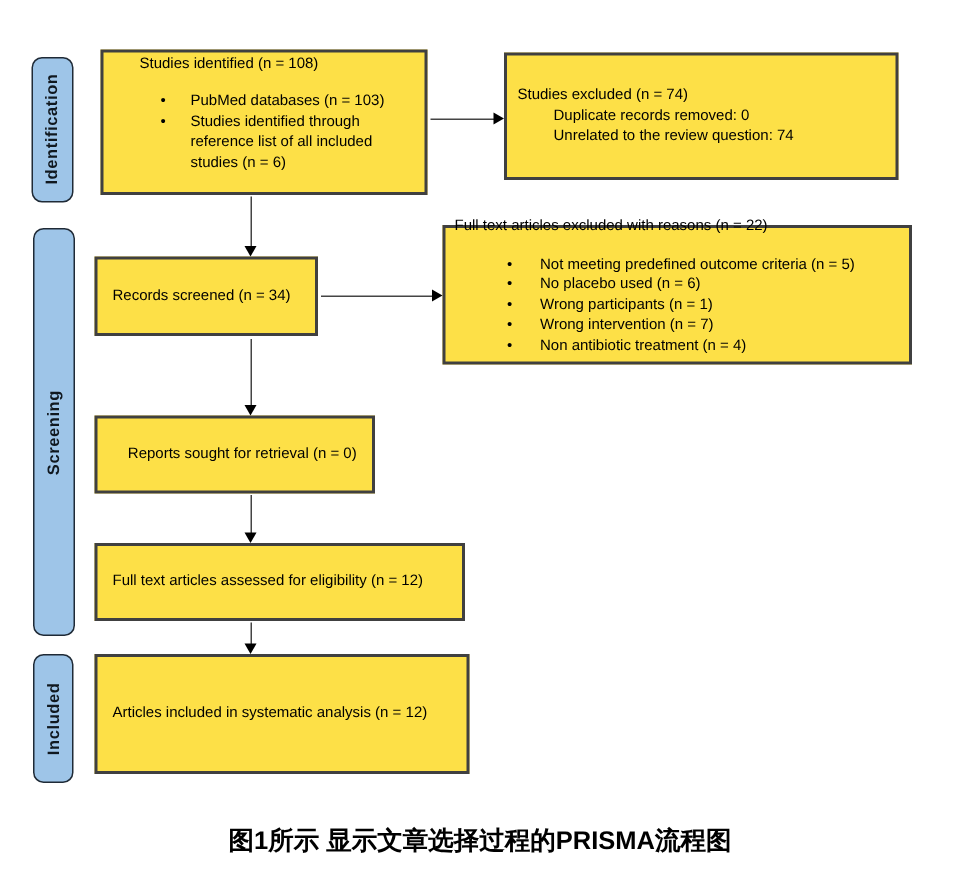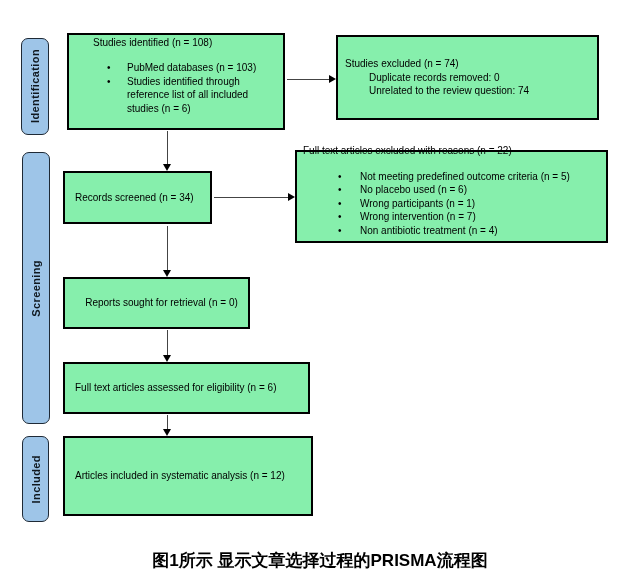--- a/index.html
+++ b/index.html
@@ -18,22 +18,22 @@
     writing-mode:vertical-rl; transform:rotate(180deg);
     font-weight:700; font-size:11px; letter-spacing:0.4px; color:#10181f;
     white-space:nowrap;
   }
   #stage-identification { left:21px; top:38px;  width:28px; height:97px; }
   #stage-screening      { left:22px; top:152px; width:28px; height:272px; }
   #stage-included       { left:22px; top:436px; width:27px; height:86px; }
 
   
   .box {
-    position:absolute; box-sizing:border-box; background:#86efac;
-    border:2px solid #000000; display:flex; flex-direction:column;
+    position:absolute; box-sizing:border-box; background:#fde047;
+    border:2px solid #404040; display:flex; flex-direction:column;
     justify-content:center; font-size:10px; line-height:13.5px; color:#000;
   }
   #box-identified { left:67px;  top:33px;  width:218px; height:97px; }
   #box-excluded   { left:336px; top:35px;  width:263px; height:85px; }
   #box-screened   { left:63px;  top:171px; width:149px; height:53px; }
   #box-ft-excluded{ left:295px; top:150px; width:313px; height:93px; }
   #box-retrieval  { left:63px;  top:277px; width:187px; height:52px;align-items:center; }
   #box-assessed   { left:63px;  top:362px; width:247px; height:52px; }
   #box-included   { left:63px;  top:436px; width:250px; height:80px; }
 
@@ -116,21 +116,21 @@
       <li>Wrong intervention (n = 7)</li>
       <li>Non antibiotic treatment (n = 4)</li>
     </ul>
   </div>
 
   <div class="box single" id="box-retrieval">
     <div class="title">Reports sought for retrieval (n = 0)</div>
   </div>
 
   <div class="box single" id="box-assessed">
-    <div class="title">Full text articles assessed for eligibility (n = 6)</div>
+    <div class="title">Full text articles assessed for eligibility (n = 12)</div>
   </div>
 
   <div class="box single" id="box-included">
     <div class="title">Articles included in systematic analysis (n = 12)</div>
   </div>
 
   <div>
     <div class="hline" style="left:287px; top:79px; width:43px;"></div>
     <div class="arr-right" style="left:329px; top:75px;"></div>
   </div>

